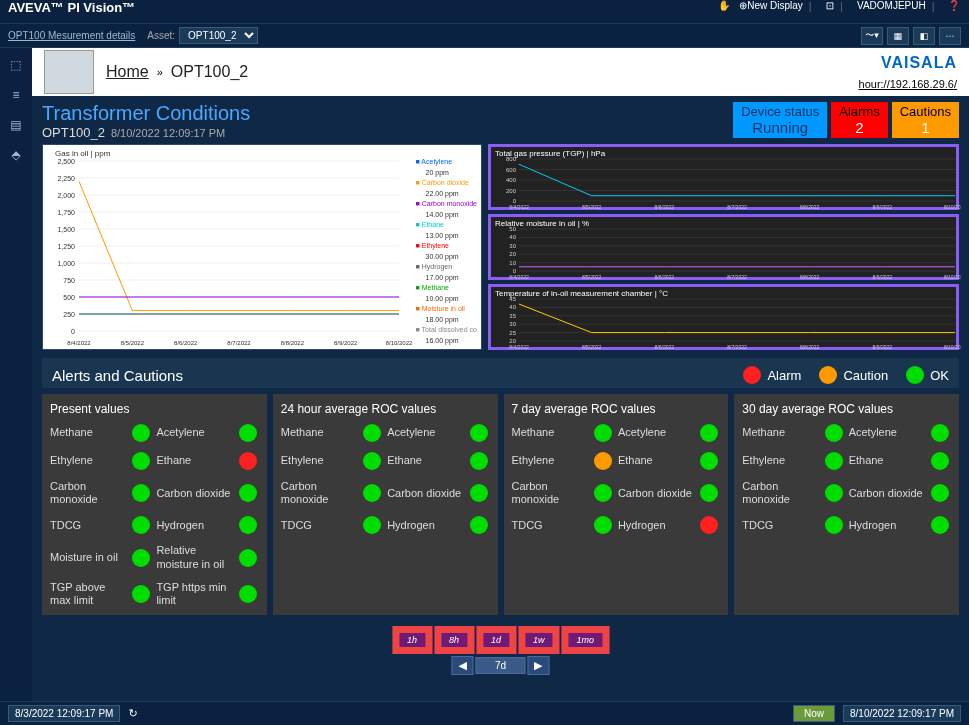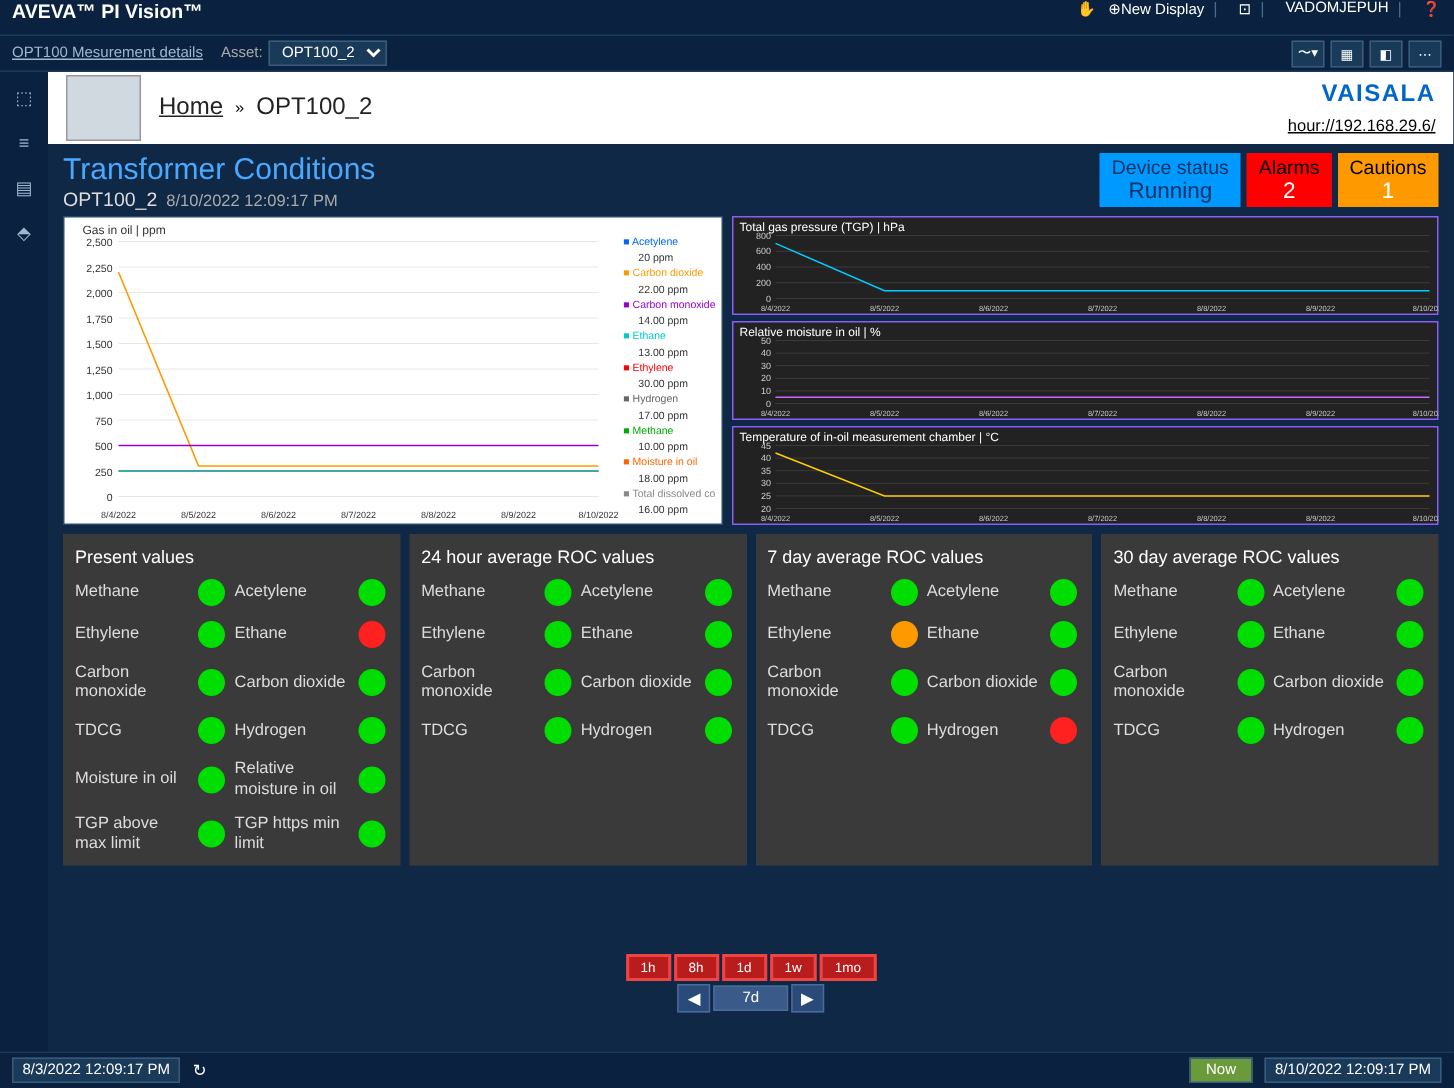--- a/index.html
+++ b/index.html
@@ -35,21 +35,21 @@
 .status-box.blue { background: #0099ff; }
 .status-box.red { background: #ff0000; }
 .status-box.orange { background: #ff9900; }
 .status-box .lbl { font-size: 13px; color: #000; }
 .status-box.blue .lbl { color: #003366; }
 .status-box .val { font-size: 15px; }
 .status-box.blue .val { color: #003366; }
 .charts-row { display: flex; padding: 0 10px; gap: 6px; height: 206px; }
 .chart-main { flex: 0 0 440px; background: #fff; border: 1px solid #2a4a6a; position: relative; }
 .chart-stack { flex: 1; display: flex; flex-direction: column; gap: 4px; }
-.mini-chart { flex: 1; background: #222; border: 1px solid #8b5cf6; position: relative; }
+.mini-chart { flex: 1; background: #222; border: 3px solid #8b5cf6; position: relative; }
 .mini-chart .mtitle { position: absolute; top: 2px; left: 4px; font-size: 8px; color: #fff; }
 .alerts-section { margin: 8px 10px 0; background: #1a3550; padding: 8px 10px 4px; display: flex; align-items: center; }
 .alerts-section h2 { font-size: 15px; font-weight: normal; }
 .alerts-section .spacer { flex: 1; }
 .alerts-section .legend-item { display: flex; align-items: center; margin-left: 18px; font-size: 13px; }
 .dot { width: 18px; height: 18px; border-radius: 50%; margin-right: 6px; }
 .dot.red { background: #ff2020; }
 .dot.orange { background: #ff9900; }
 .dot.green { background: #00dd00; }
 .panels-row { display: flex; padding: 6px 10px 0; gap: 6px; }
@@ -58,21 +58,21 @@
 .panel .grid { display: grid; grid-template-columns: 1fr 20px 1fr 20px; row-gap: 10px; column-gap: 4px; align-items: center; }
 .panel .cell-lbl { font-size: 11px; color: #ddd; line-height: 1.2; }
 .panel .cell-dot { width: 18px; height: 18px; border-radius: 50%; }
 .footer { position: absolute; left: 0; right: 0; bottom: 0; height: 24px; background: #0a2240; display: flex; align-items: center; padding: 0 8px; border-top: 1px solid #1a3a5a; }
 .footer .ts-box { background: #1a3a5a; border: 1px solid #3a5a7a; padding: 2px 6px; font-size: 10px; }
 .footer .refresh { margin-left: 8px; cursor: pointer; }
 .footer .spacer { flex: 1; }
 .footer .now-btn { background: #6a9a3a; border: 1px solid #3a5a7a; padding: 2px 10px; font-size: 10px; margin-right: 8px; cursor: pointer; text-align: center; }
 .time-nav { position: absolute; left: 50%; transform: translateX(-50%); bottom: 26px; display: flex; flex-direction: column; align-items: center; gap: 2px; }
 .time-nav .btn-row { display: flex; gap: 2px; }
-.time-nav button { background: #b91c1c; border: 2px solid #ef4444; color: #fff; font-size: 9px; padding: 2px 8px; cursor: pointer; }
+.time-nav button { background: #701a75; border: 7px solid #ef4444; color: #fff; font-size: 9px; padding: 2px 8px; cursor: pointer; font-style: italic; }
 .time-nav .nav-row { display: flex; align-items: center; gap: 2px; }
 .time-nav .nav-row .cur { background: #3a5a8a; border: 1px solid #4a6a9a; padding: 2px 18px; font-size: 10px; }
 .time-nav .arrow { background: #2a4a7a; border: 1px solid #4a6a9a; padding: 2px 6px; cursor: pointer; }
 
 .chart-main .ctitle { position: absolute; top: 4px; left: 12px; font-size: 8px; color: #333; }
 .chart-main .legend { position: absolute; right: 4px; top: 12px; font-size: 7px; color: #333; line-height: 1.5; }
 .chart-main .legend div { white-space: nowrap; }
 .chart-main svg { position: absolute; left: 0; top: 0; }
 .mini-chart svg { position: absolute; left: 0; top: 0; }
 </style>
@@ -260,20 +260,36 @@
             <text x="246" y="62" font-size="5" fill="#ccc" text-anchor="middle">8/7/2022</text>
             <text x="318.66666666666663" y="62" font-size="5" fill="#ccc" text-anchor="middle">8/8/2022</text>
             <text x="391.33333333333337" y="62" font-size="5" fill="#ccc" text-anchor="middle">8/9/2022</text>
             <text x="464" y="62" font-size="5" fill="#ccc" text-anchor="middle">8/10/2022</text>
             <polyline points="28,17.04 100.66666666666666,45.6 173.33333333333331,45.6 246,45.6 318.66666666666663,45.6 391.33333333333337,45.6 464,45.6" fill="none" stroke="#ffcc00" stroke-width="1"></polyline>
           </svg>
         </div>
       </div>
   </div>
 
+  <div class="alerts-section">
+    <h2>Alerts and Cautions</h2>
+    <span class="spacer"></span>
+    <div class="legend-item">
+        <span class="dot red"></span>
+        <span>Alarm</span>
+      </div>
+    <div class="legend-item">
+        <span class="dot orange"></span>
+        <span>Caution</span>
+      </div>
+    <div class="legend-item">
+        <span class="dot green"></span>
+        <span>OK</span>
+      </div>
+  </div>
 
   <div class="panels-row" id="panels-row">
       <div class="panel">
         <h3>Present values</h3>
         <div class="grid">
           <div class="cell-lbl">Methane</div>
           <div class="cell-dot" style="background:#00dd00"></div>
           <div class="cell-lbl">Acetylene</div>
           <div class="cell-dot" style="background:#00dd00"></div>
           <div class="cell-lbl">Ethylene</div>

